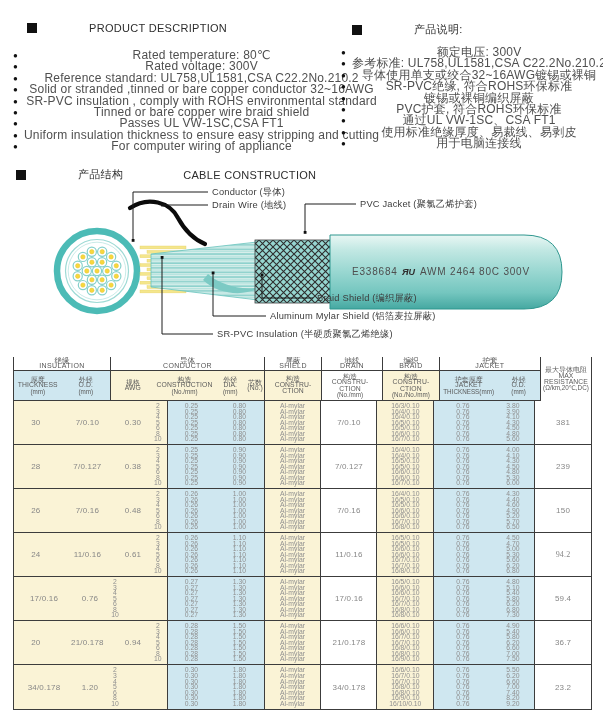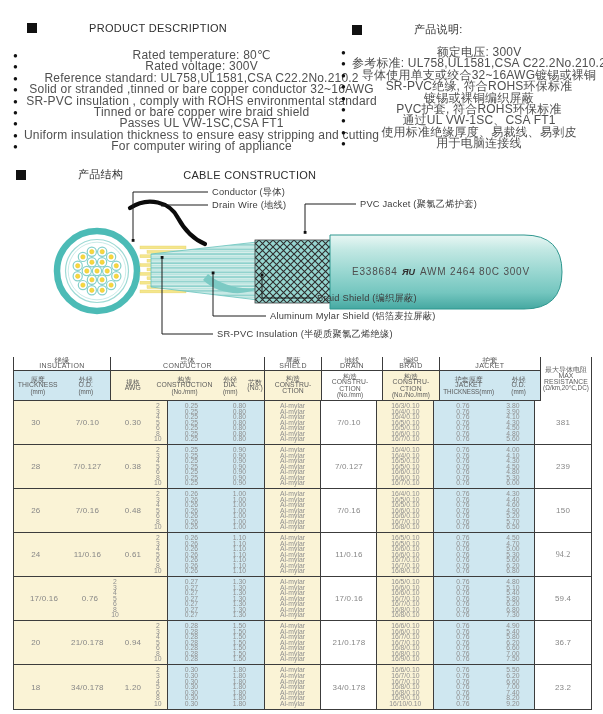--- a/index.html
+++ b/index.html
@@ -969,23 +969,20 @@
           </div>
         </div>
         <div class="t-cell bg-white" style="width: 56px;">
           <div class="cellcol" style="width: 56px;">
             <div class="sv1">36.7</div>
           </div>
         </div>
       </div>
       <div class="t-brow">
         <div class="t-cell bg-cream" style="width: 154px;">
-          <div class="cellcol" style="width: 44px;">
-            <div class="sv1">18</div>
-          </div>
           <div class="cellcol" style="width: 60px;">
             <div class="sv1">34/0.178</div>
           </div>
           <div class="cellcol" style="width: 32px;">
             <div class="sv1">1.20</div>
           </div>
           <div class="cellcol" style="width: 18px;">
             <div class="stack">
               <div class="sv">2</div>
               <div class="sv">3</div>

